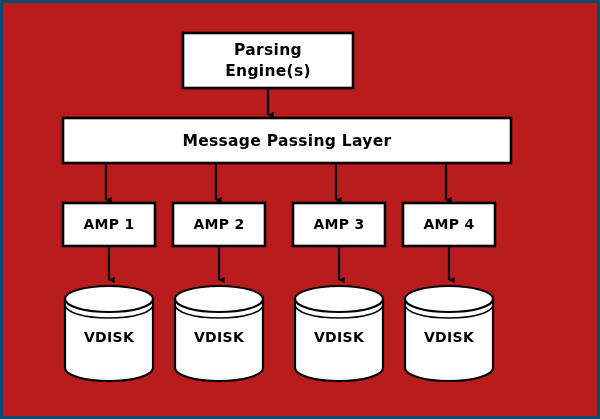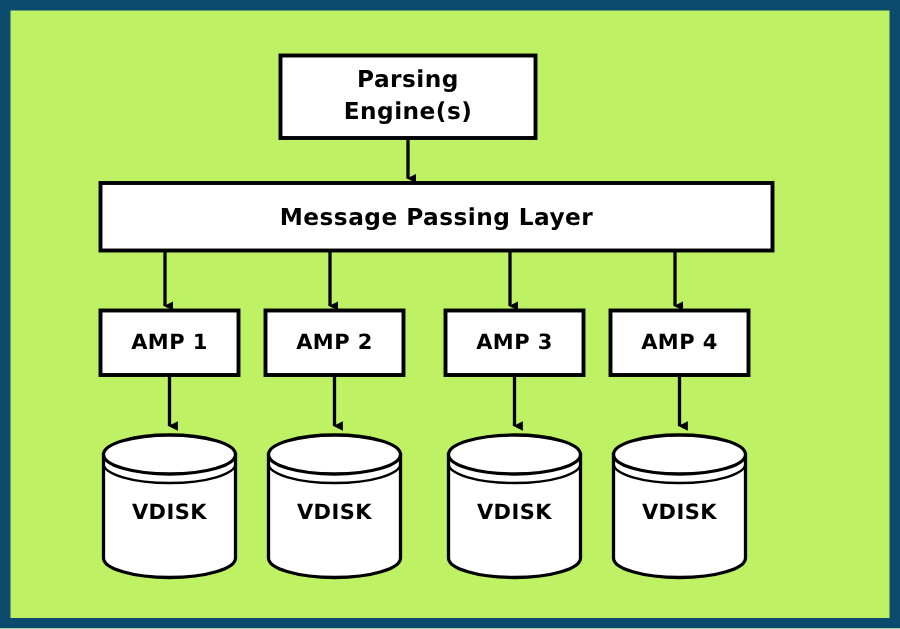--- a/index.html
+++ b/index.html
@@ -8,23 +8,23 @@
     padding: 0;
     background: #ffffff;
   }
   body {
     font-family: "DejaVu Sans", "Liberation Sans", sans-serif;
   }
   #canvas {
     position: relative;
     width: 600px;
     height: 419px;
-    background: #bef264;
+    background: #b91c1c;
     box-sizing: border-box;
-    border: 7px solid #0c4a6e;
+    border: 3px solid #0c4a6e;
     overflow: hidden;
   }
   #diagram-svg {
     position: absolute;
     left: 0;
     top: 0;
     width: 600px;
     height: 419px;
     display: block;
   }

